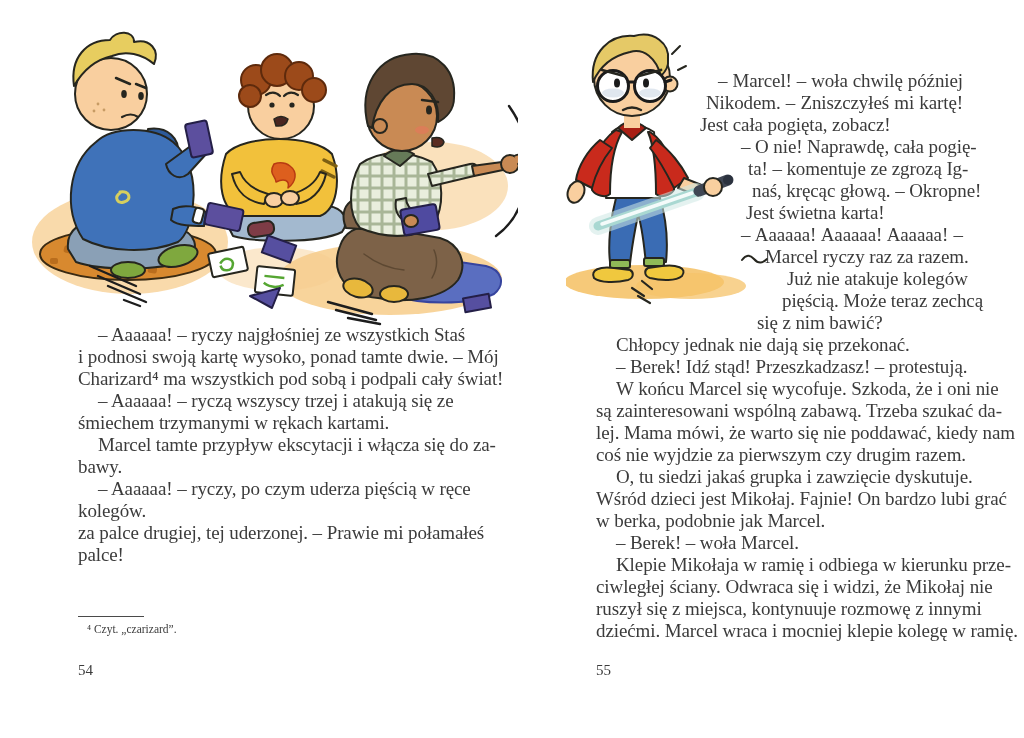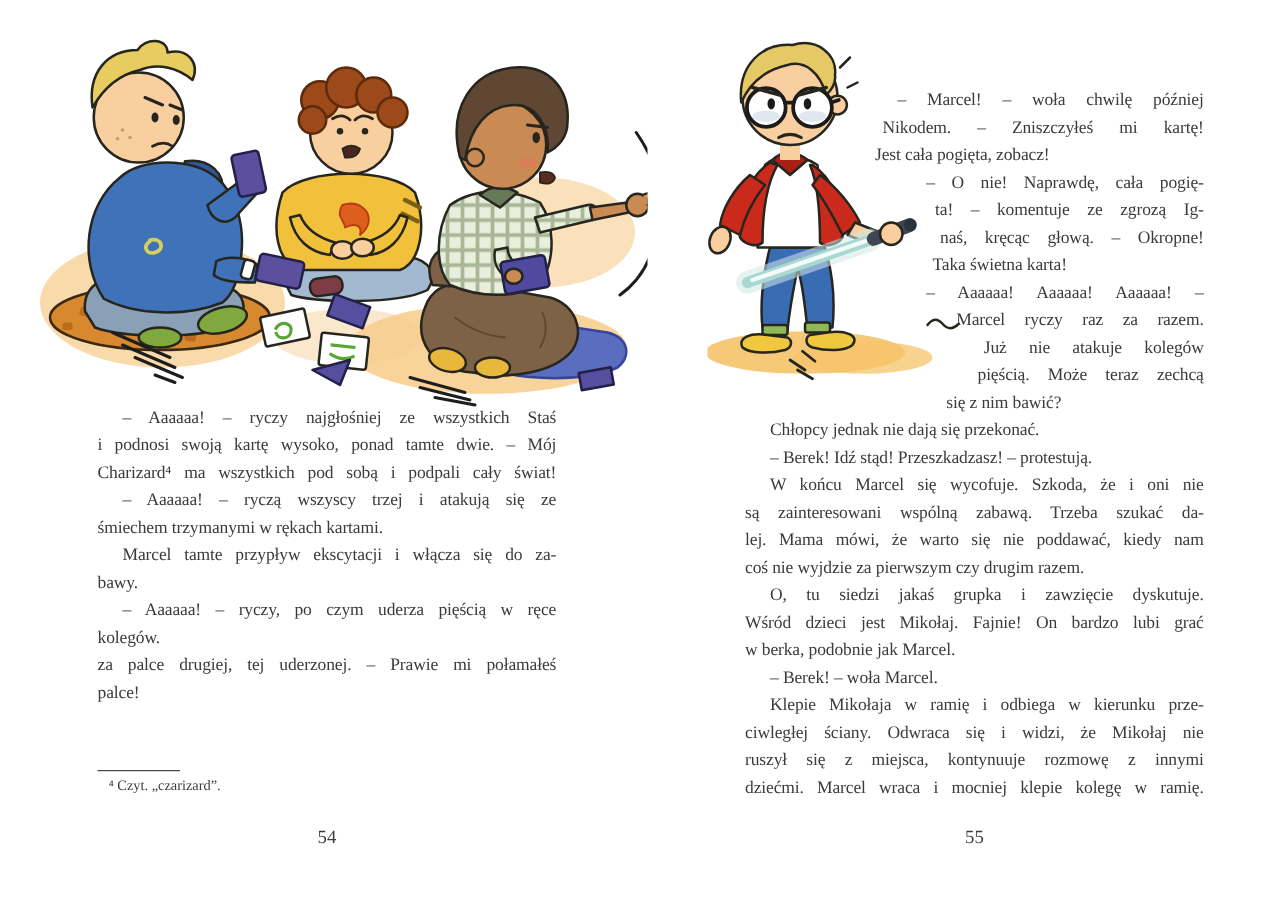--- a/index.html
+++ b/index.html
@@ -3,36 +3,36 @@
 <meta charset="utf-8">
 <style>
   html,body{margin:0;padding:0;}
   .book{
     position:relative;width:1024px;height:738px;background:#ffffff;overflow:hidden;
     font-family:"Liberation Serif","DejaVu Serif",serif;color:#3b3b3b;
   }
   .text-col{position:absolute;}
   .line{
     width:367px;height:22px;line-height:22px;box-sizing:border-box;
-    font-size:14px;letter-spacing:-0.1px;
+    font-size:19px;letter-spacing:-0.1px;
     text-align:justify;text-align-last:justify;
     white-space:nowrap;overflow:visible;
   }
   .rag{text-align:left;text-align-last:left;}
   .ind{padding-left:20px;}
   
   .w0{padding-left:122px}.w1{padding-left:110px}.w2{padding-left:104px}
   .w3{padding-left:145px}.w4{padding-left:152px}.w5{padding-left:156px}
   .w6{padding-left:150px}.w7{padding-left:145px}.w8{padding-left:169px}
   .w9{padding-left:191px}.w10{padding-left:186px}.w11{padding-left:161px}
   .left-col{left:78px;top:324px;}
   .right-col{left:596px;top:70px;}
   .footnote-rule{position:absolute;left:78px;top:616px;width:66px;height:1px;background:#4a4a4a;}
   .footnote{position:absolute;left:87px;top:621px;font-size:11.5px;line-height:16px;text-align:right;}
-  .page-num{position:absolute;width:367px;text-align:center;top:662px;font-size:15px;}
+  .page-num{position:absolute;width:367px;text-align:left;top:662px;font-size:15px;}
   .pn-left{left:78px;}
   .pn-right{left:596px;}
   .illus{position:absolute;}
   .illus-left{left:28px;top:14px;}
   .illus-right{left:566px;top:20px;}
 </style>
 </head>
 <body>
 
 <div class="book">
@@ -224,21 +224,21 @@
     </g>
   </svg>
 
   <div class="text-col right-col">
     <div class="line w0">– Marcel! – woła chwilę później</div>
     <div class="line w1">Nikodem. – Zniszczyłeś mi kartę!</div>
     <div class="line w2 rag">Jest cała pogięta, zobacz!</div>
     <div class="line w3">– O nie! Naprawdę, cała pogię-</div>
     <div class="line w4">ta! – komentuje ze zgrozą Ig-</div>
     <div class="line w5">naś, kręcąc głową. – Okropne!</div>
-    <div class="line w6 rag">Taka świetna karta!</div>
+    <div class="line w6 rag">Jest świetna karta!</div>
     <div class="line w7">– Aaaaaa! Aaaaaa! Aaaaaa! –</div>
     <div class="line w8">Marcel ryczy raz za razem.</div>
     <div class="line w9">Już nie atakuje kolegów</div>
     <div class="line w10">pięścią. Może teraz zechcą</div>
     <div class="line w11 rag">się z nim bawić?</div>
 
     <div class="line ind rag">Chłopcy jednak nie dają się przekonać.</div>
     <div class="line ind rag">– Berek! Idź stąd! Przeszkadzasz! – protestują.</div>
     <div class="line ind">W końcu Marcel się wycofuje. Szkoda, że i oni nie</div>
     <div class="line">są zainteresowani wspólną zabawą. Trzeba szukać da-</div>

